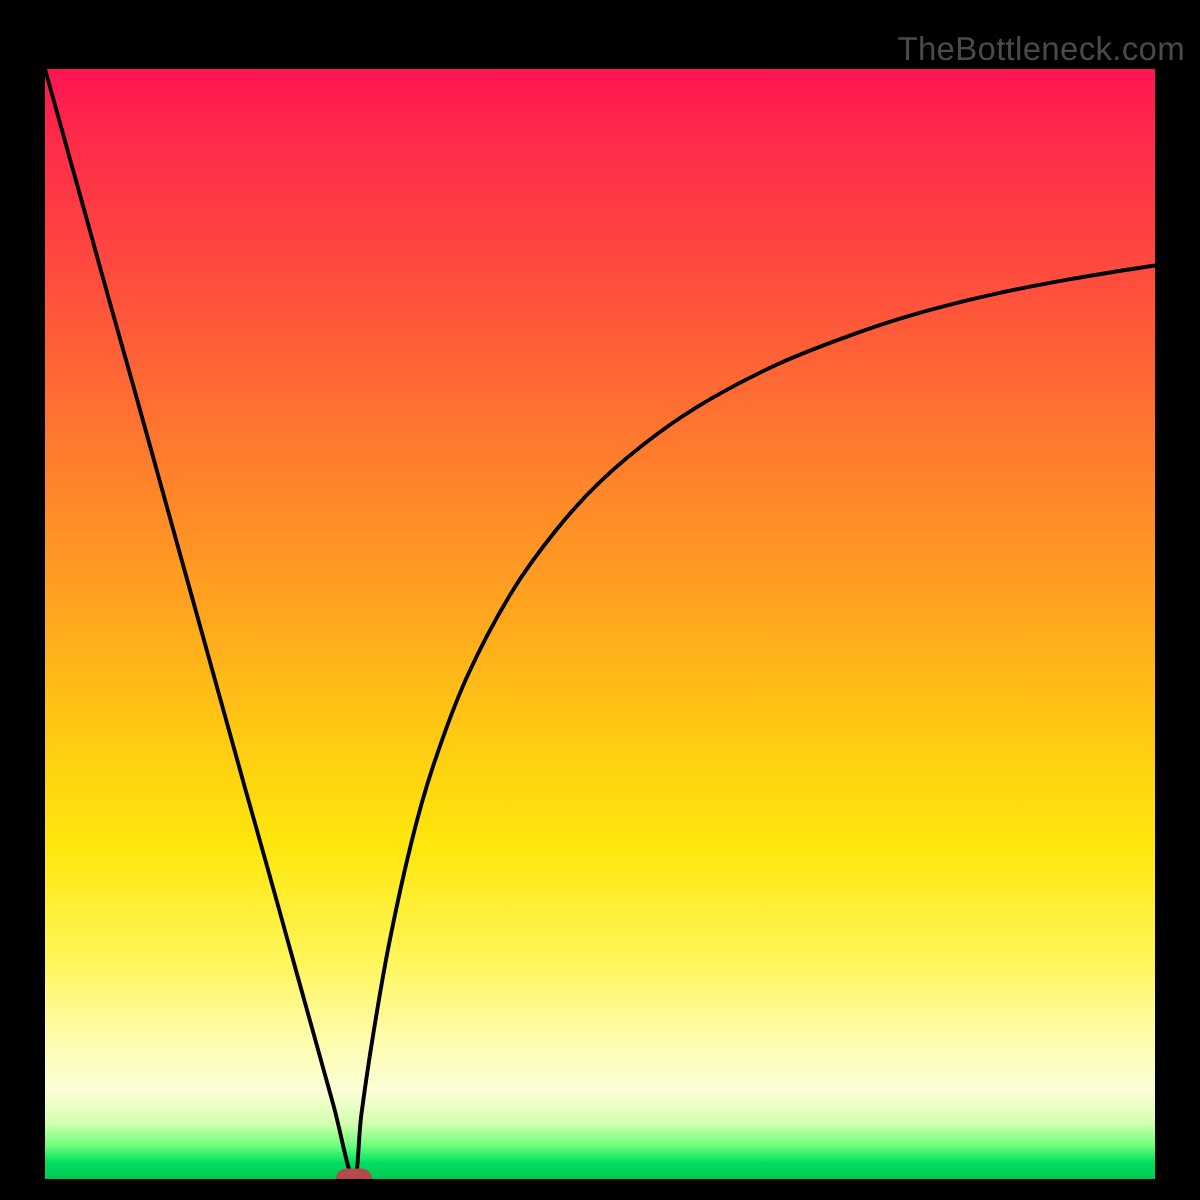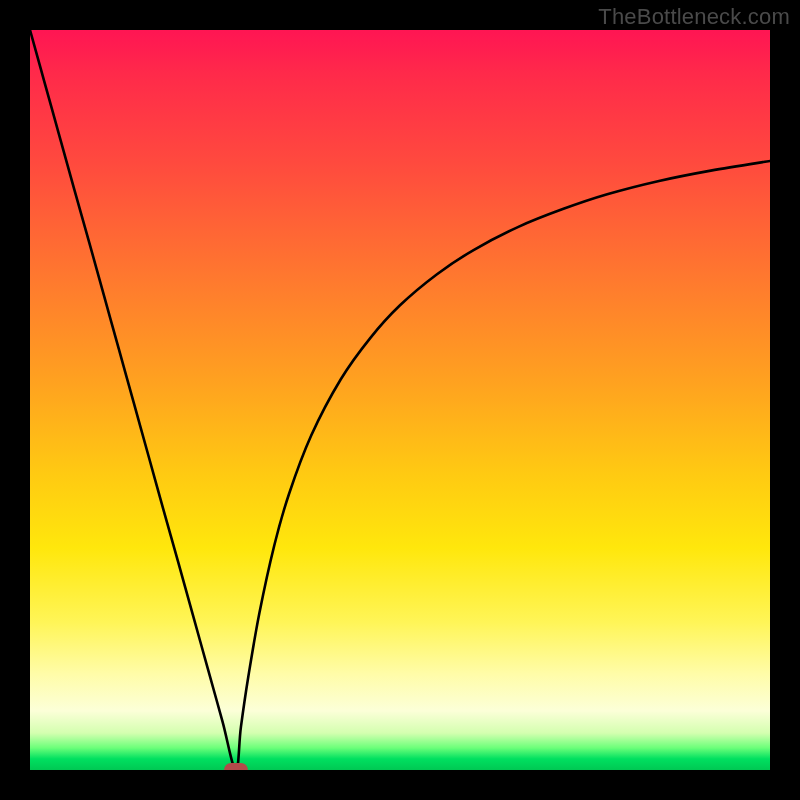--- a/index.html
+++ b/index.html
@@ -9,20 +9,21 @@
     height: 800px;
     overflow: hidden;
     background: #000;
     font-family: Arial, Helvetica, sans-serif;
   }
   .frame {
     position: relative;
     width: 800px;
     height: 660px;
     background: #000;
+    margin-top: 16px;
   }
   .plot-area {
     position: absolute;
     left: 30px;
     top: 30px;
     width: 740px;
     height: 740px;
     overflow: hidden;
   }
   .gradient-bg {

